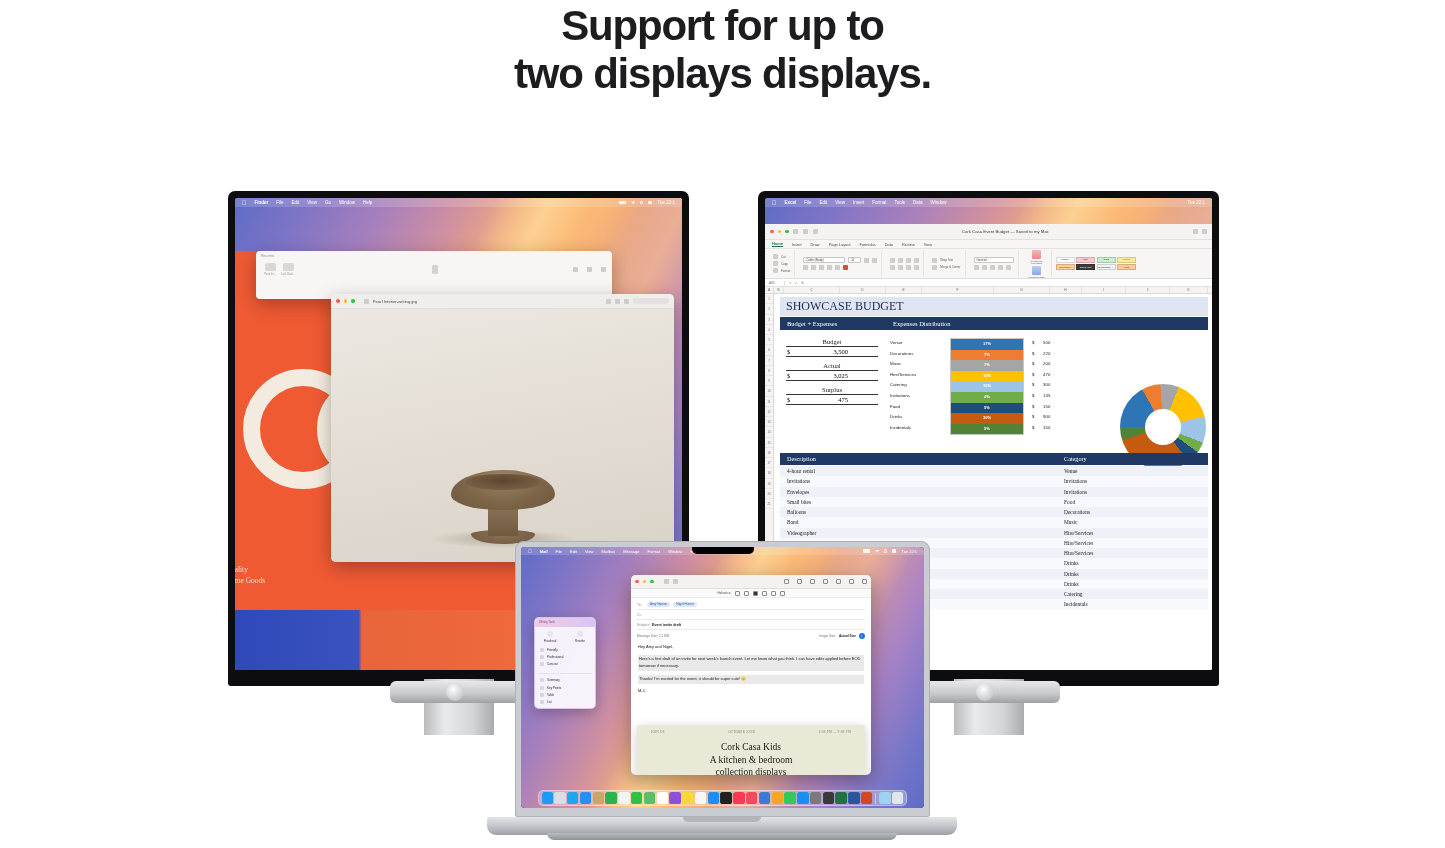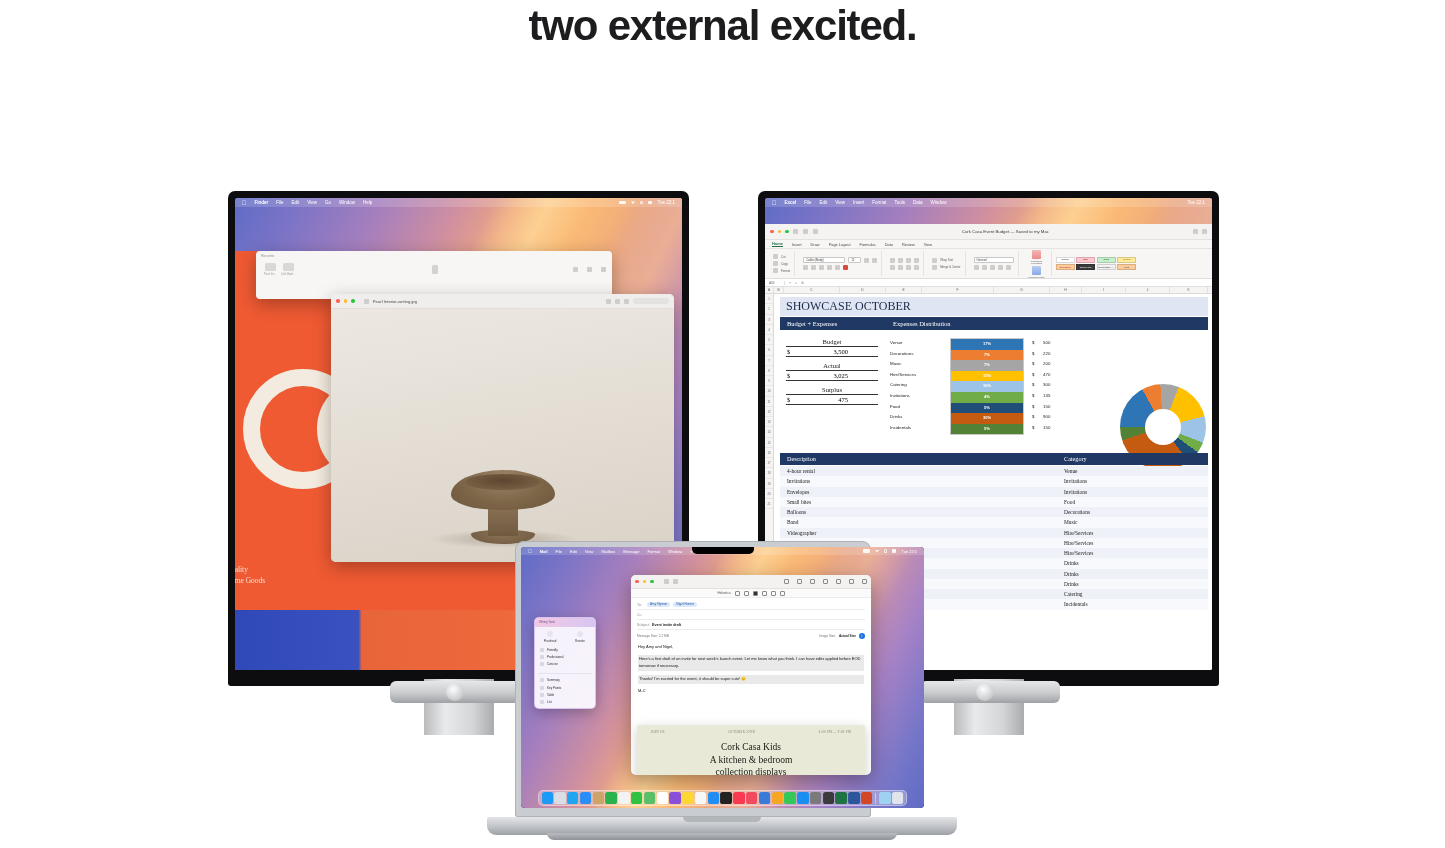--- a/index.html
+++ b/index.html
@@ -262,21 +262,21 @@
   .tbl-rows { position:absolute; left:6px; top:172px; right:4px; font-family:"Liberation Serif", serif; }
   .tbl-row { height:10.25px; line-height:10.25px; position:relative; font-size:5.4px; color:#1b1b1b; }
   .tbl-row:nth-child(odd){ background:#eef1f8; }
   .tbl-row:nth-child(even){ background:#f8f9fc; }
   .tbl-row .d{ position:absolute; left:7px; }
   .tbl-row .k{ position:absolute; left:284px; }
 
   
   #macbook { position:absolute; left:487px; top:541px; width:470px; height:307px; }
   .mb-lid {
-    position:absolute; left:28px; top:0; width:356px; height:276px;
+    position:absolute; left:28px; top:0; width:415px; height:276px;
     background:#c9ccd1; border-radius:9px 9px 3px 3px; padding:6px 6px 9px 14px;
     box-shadow: inset 0 0 0 1px #aeb2b7;
   }
   .mb-screen { position:absolute; left:6px; top:6px; width:403px; height:261px;
                background:#000; border-radius:4px; overflow:hidden; }
   .notch { position:absolute; left:50%; top:0; transform:translateX(-50%);
            width:62px; height:7px; background:#000; border-radius:0 0 5px 5px; z-index:9; }
   .mb-base {
     position:absolute; left:0; top:276px; width:470px; height:18px;
     background:linear-gradient(180deg,#e3e5e8 0%,#c6c9cd 45%,#9da1a6 100%);
@@ -354,21 +354,22 @@
   }
   .dock i { width:11.4px; height:11.4px; border-radius:2.6px; display:block; }
   .dock .sep { width:1px; height:11px; background:rgba(255,255,255,.45); margin:0 1.5px; border-radius:1px;}
 </style>
 </head>
 <body>
 
 <div id="stage">
 
   <div class="headline">
-    <span class="l2">two external excited.</span>
+    <span>Support for up to</span>
+    <span class="l2">two displays displays.</span>
   </div>
 
   <div class="display" id="display-left">
     <div class="bezel"></div>
     <div class="screen">
       <div class="wp"></div>
 
       <div class="menubar" style="height:9px;">
         <span class="mb-apple"></span>
         <span class="mb-app">Finder</span>
@@ -627,21 +628,21 @@
             <div>15</div>
             <div>16</div>
             <div>17</div>
             <div>18</div>
             <div>19</div>
             <div>20</div>
             <div>21</div>
           </div>
 
           <div class="sheet">
-            <div class="bud-title">SHOWCASE OCTOBER</div>
+            <div class="bud-title">SHOWCASE BUDGET</div>
             <div class="bud-bar">
               <span class="a">Budget + Expenses</span>
               <span class="b">Expenses Distribution</span>
             </div>
 
             <div class="sum-block">
               <div class="sum-item">
                 <div class="sum-lbl">Budget</div>
                 <div class="sum-val">
                   <span>$</span>

